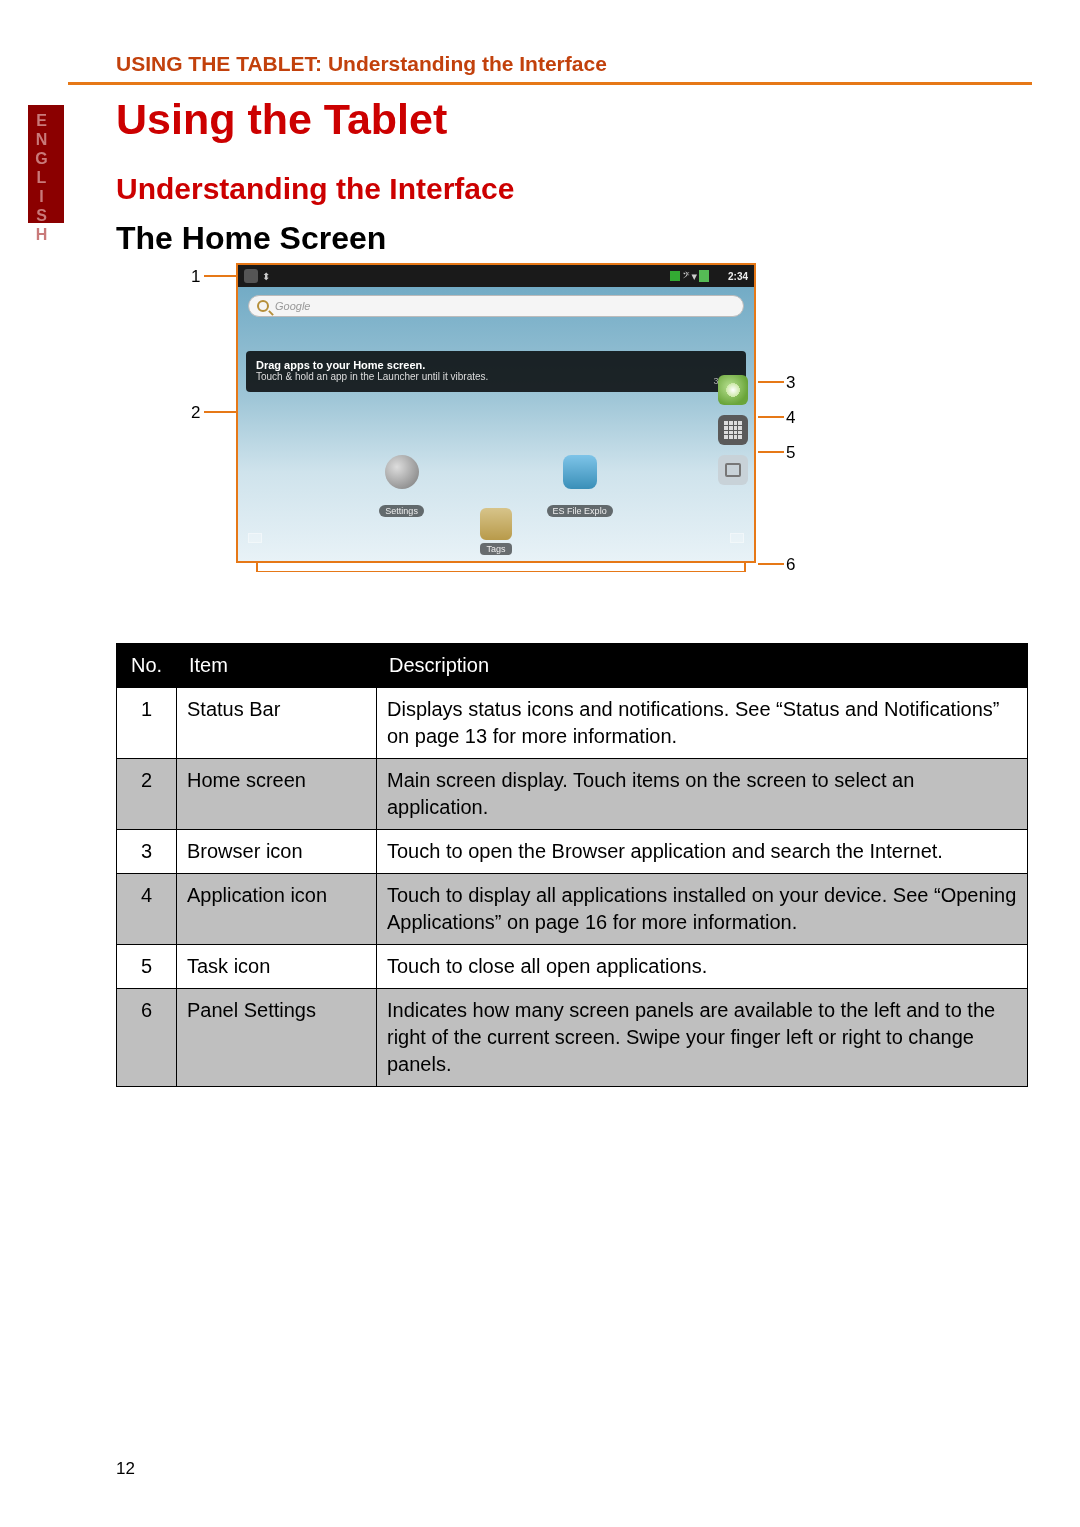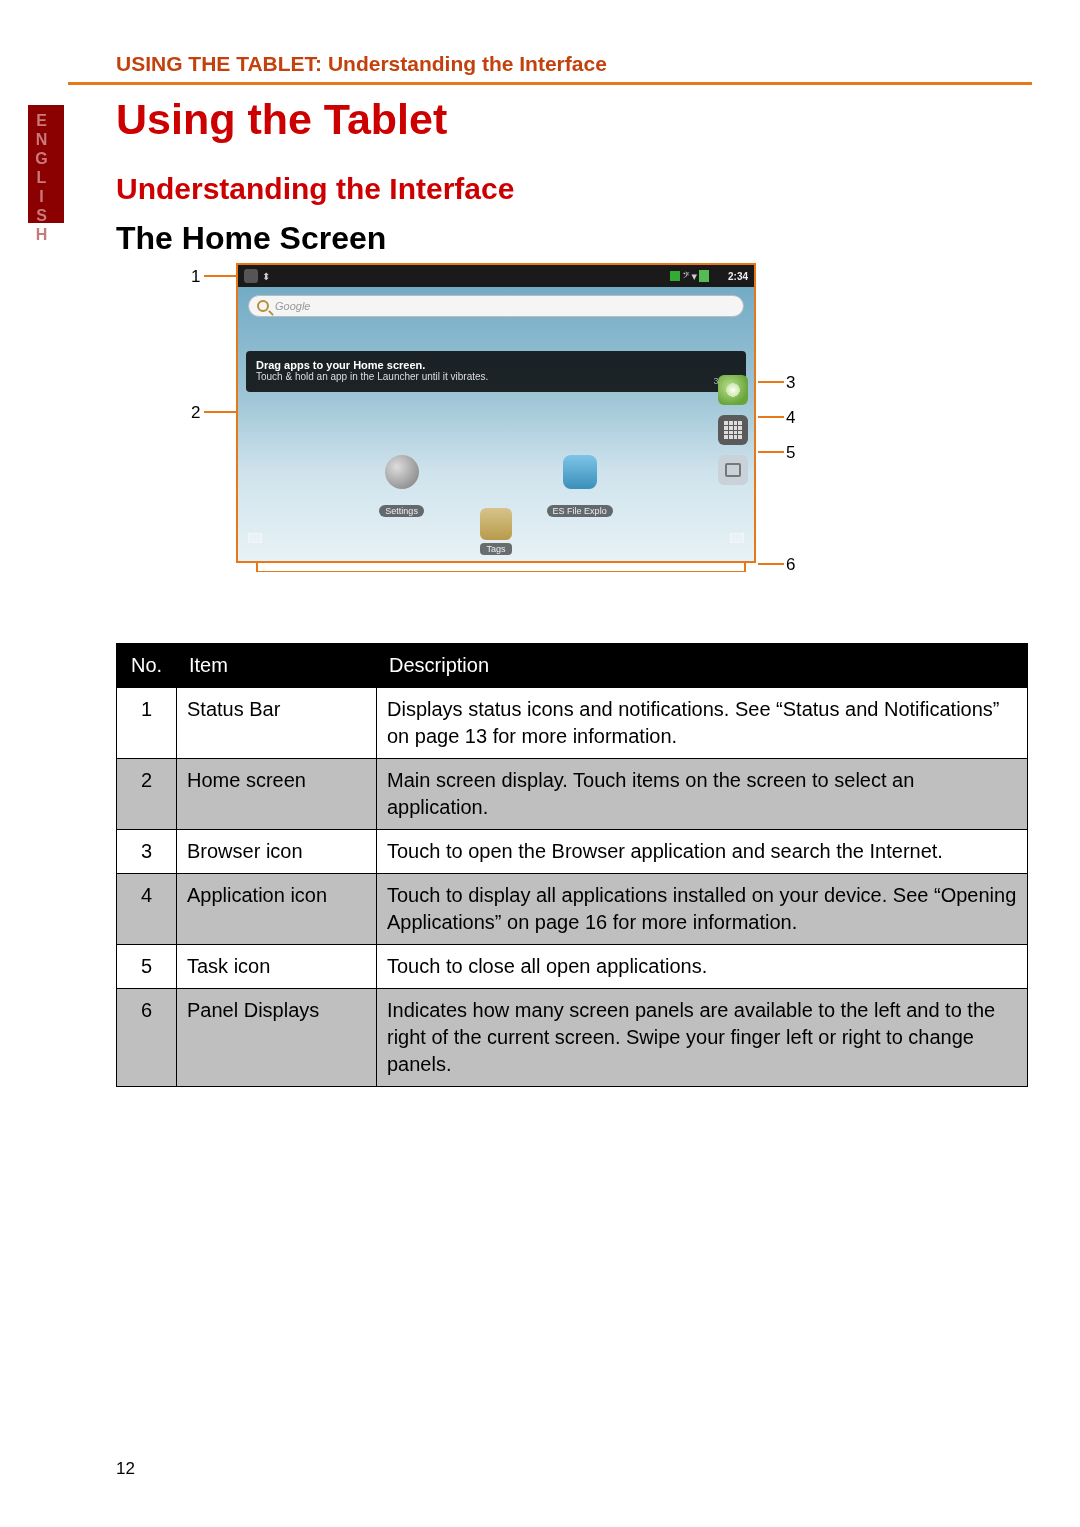--- a/index.html
+++ b/index.html
@@ -380,20 +380,20 @@
           <td>Application icon</td>
           <td>Touch to display all applications installed on your device. See “Opening Applications” on page 16 for more information.</td>
         </tr>
         <tr>
           <td>5</td>
           <td>Task icon</td>
           <td>Touch to close all open applications.</td>
         </tr>
         <tr class="alt">
           <td>6</td>
-          <td>Panel Displays</td>
+          <td>Panel Settings</td>
           <td>Indicates how many screen panels are available to the left and to the right of the current screen. Swipe your finger left or right to change panels.</td>
         </tr>
       </tbody>
   </table>
 </div>
 
 <div class="page-num">12</div>
 
 </body></html>

